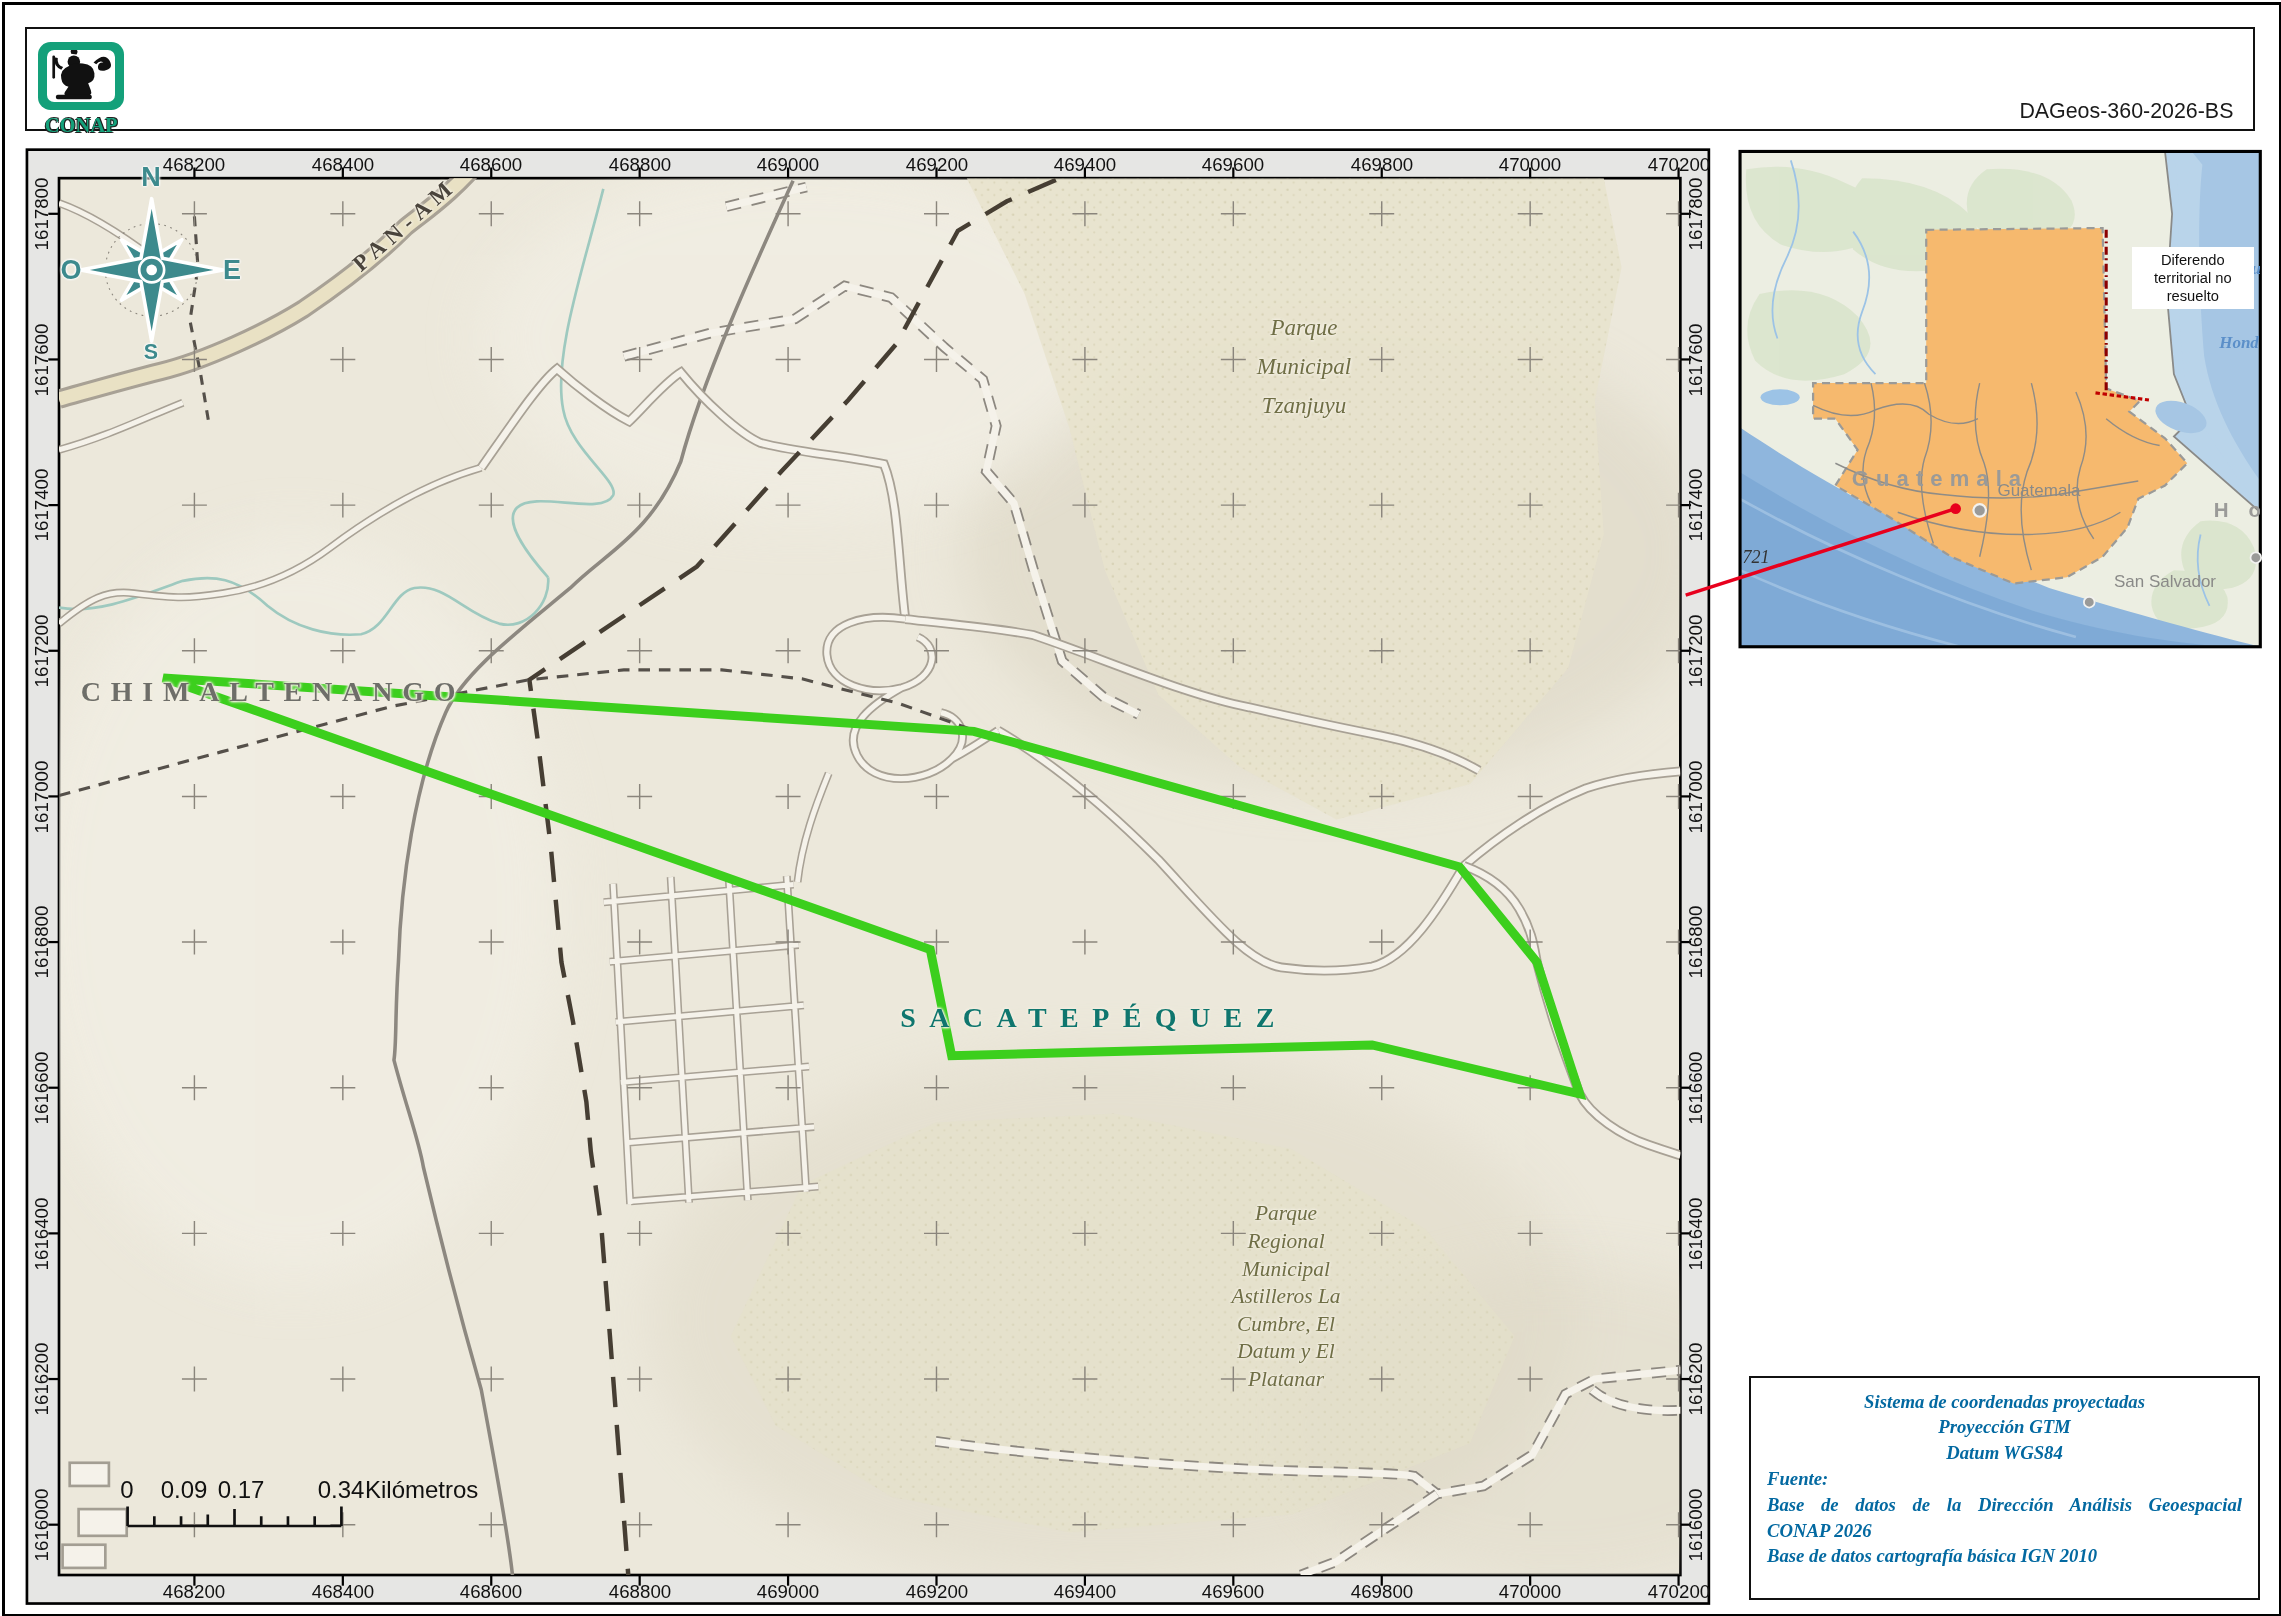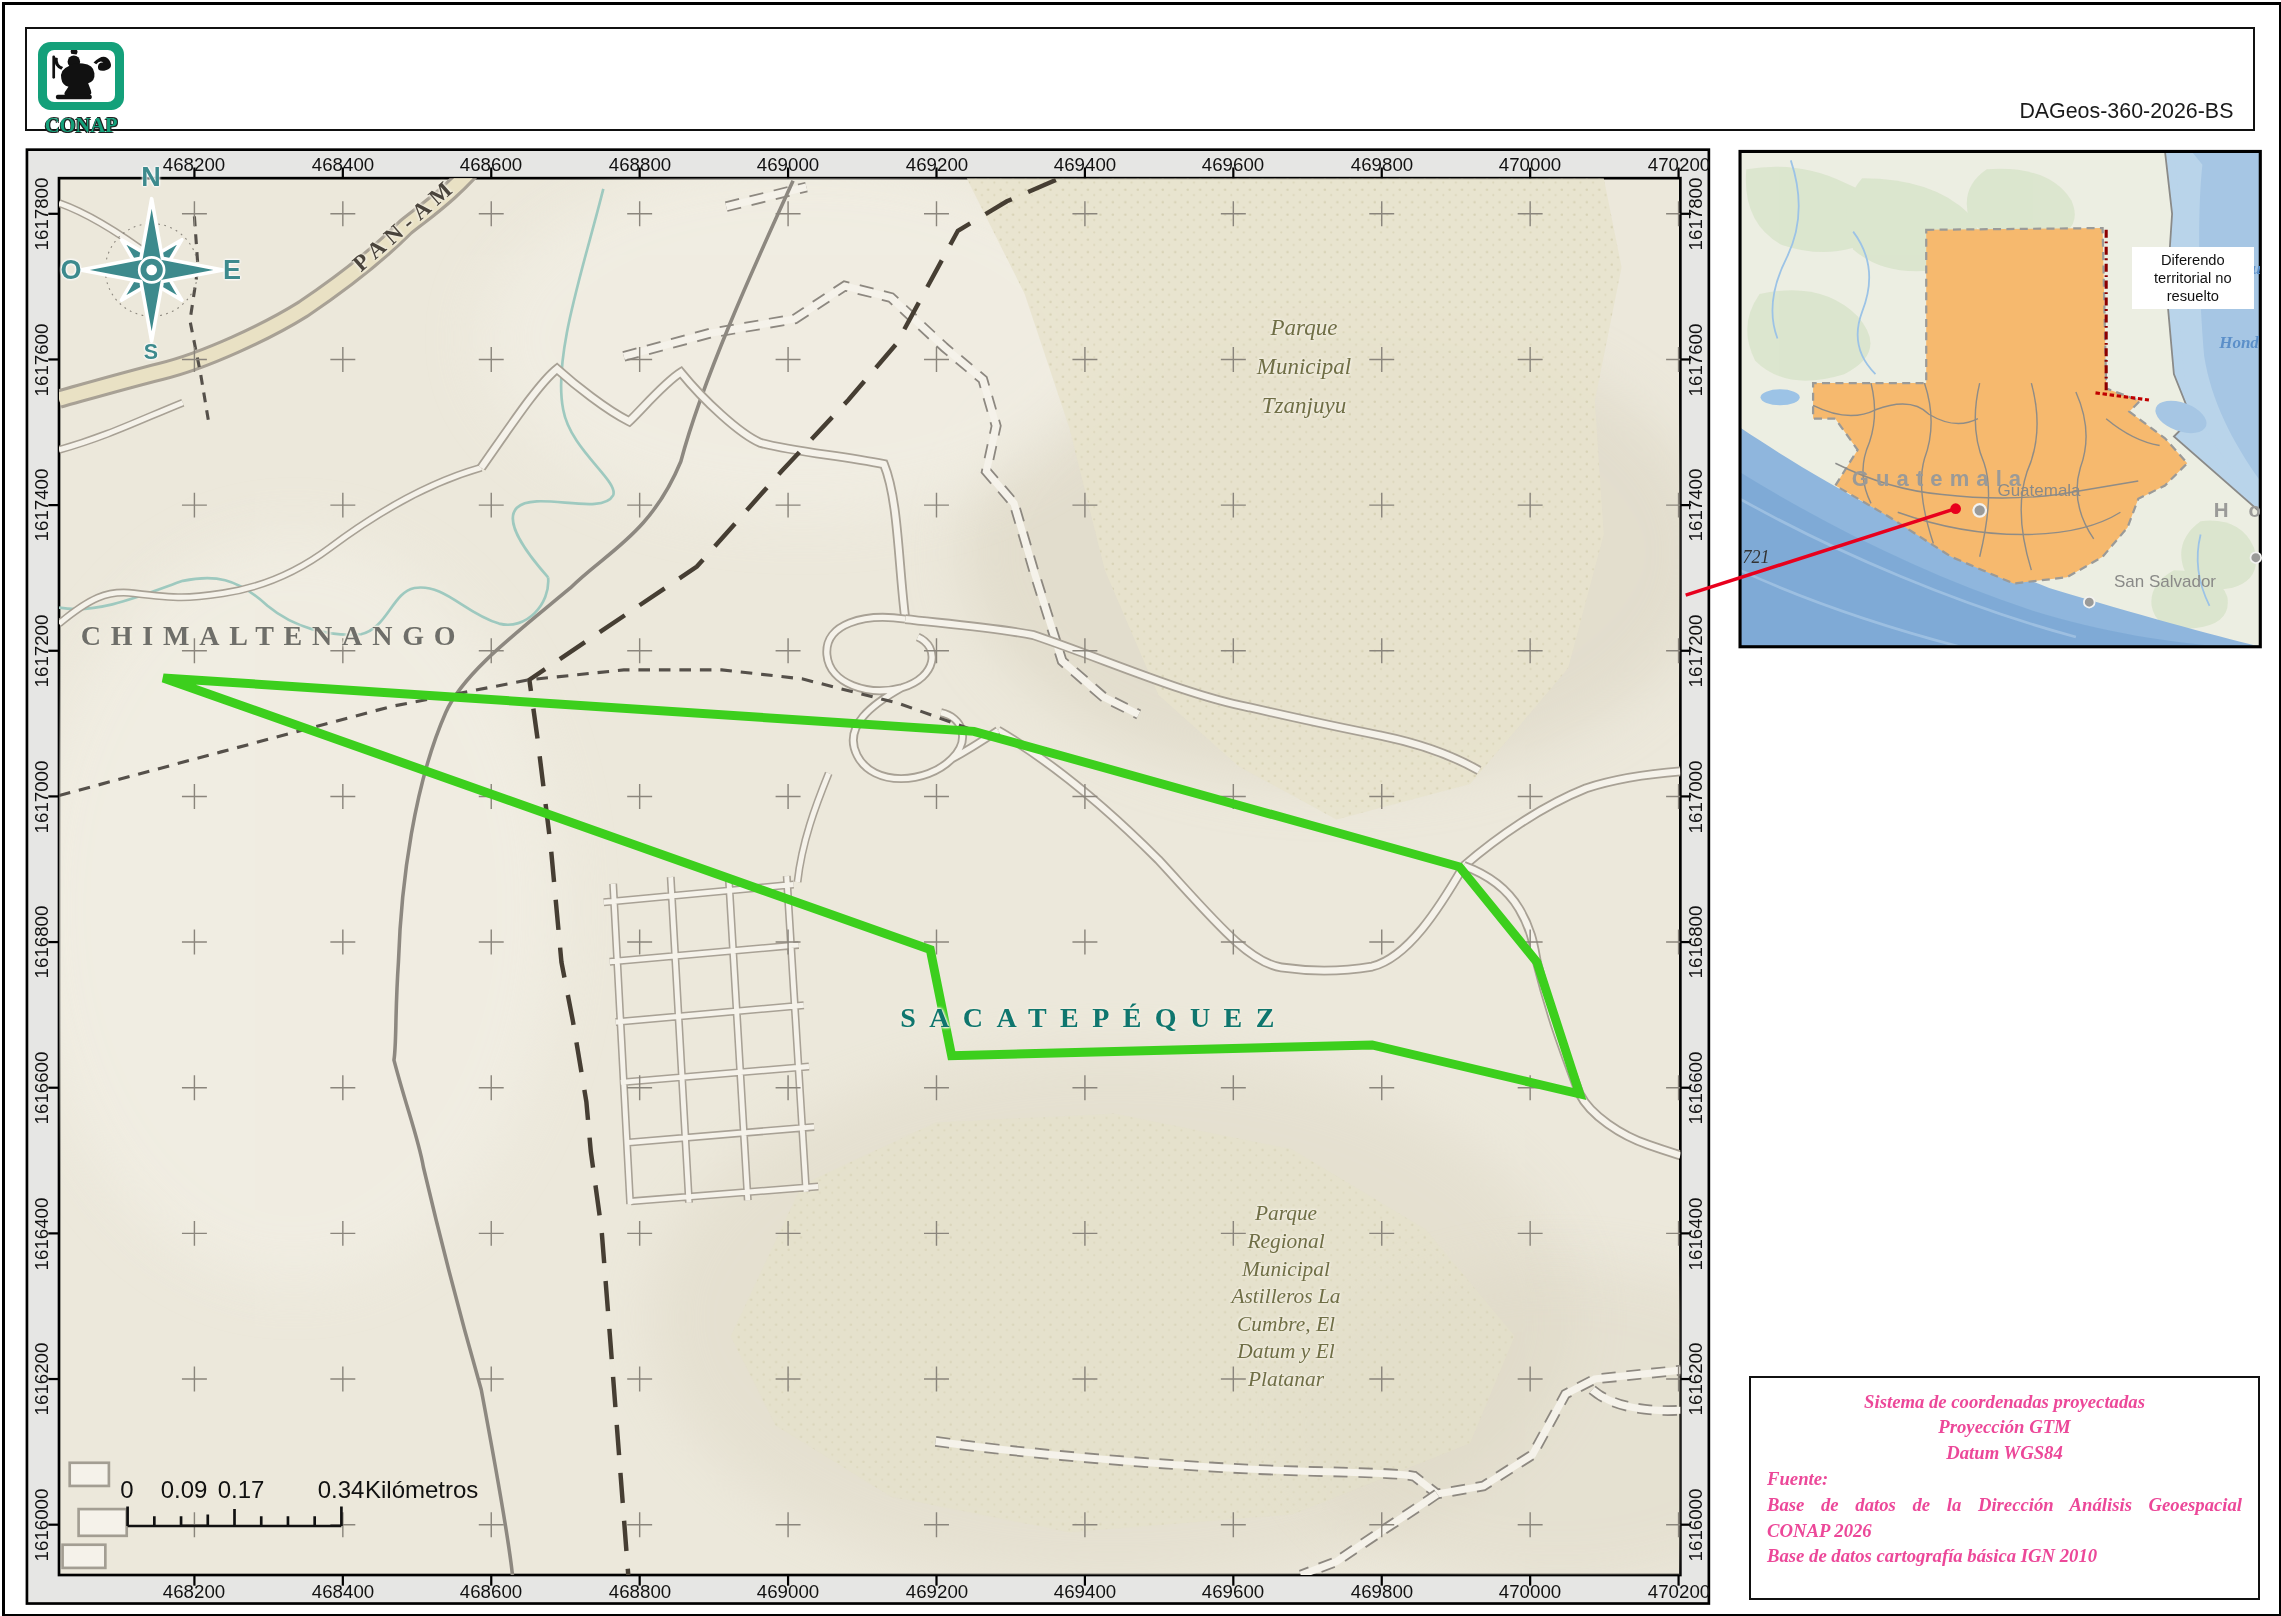--- a/index.html
+++ b/index.html
@@ -32,21 +32,21 @@
   
   #legend{left:1740px;top:793px;width:449px;height:154px;background:#e7e7e6;border:2.7px solid #111;box-sizing:border-box;}
   #legend .ltitle{position:absolute;left:18px;top:9px;font-size:28px;color:#111;}
   .lrow{position:absolute;left:18px;height:32px;}
   .lswatch{position:absolute;left:0;top:0;width:55px;height:28.5px;background:#fbfbfa;}
   .lswatch.gray{border:2.7px solid #9a9a9a;}
   .lswatch.green{border:4.5px solid var(--green);width:52px;height:25px;}
   .llabel{position:absolute;left:75px;top:0;font-size:26px;color:#111;line-height:32px;}
   
   #info-box{left:1749px;top:1376px;width:511px;height:224px;border:2.7px solid #111;box-sizing:border-box;background:#fff;
-     font-family:"Liberation Serif",serif;font-weight:bold;font-style:italic;font-size:18.7px;color:#ec4899;
+     font-family:"Liberation Serif",serif;font-weight:bold;font-style:italic;font-size:18.7px;color:#0369a1;
      padding:10.7px 16px;line-height:1.38;}
   #info-box .c{text-align:center;}
   #info-box .j{text-align:justify;text-align-last:justify;}
   
   #inset-labels{left:1740px;top:151px;width:520px;height:495px;overflow:hidden;}
   .inslab{position:absolute;transform:translate(-50%,-50%);white-space:nowrap;}
   #diferendo{position:absolute;left:392px;top:96px;width:118px;background:#fff;font-size:14.7px;color:#111;
      text-align:center;line-height:1.25;padding:3.6px 1.8px;}
   .country{font-size:22px;font-weight:bold;color:#9a9a98;letter-spacing:7.1px;}
   .city{font-size:17px;color:#8a8a88;}
@@ -483,21 +483,21 @@
       <span class="axis-label rot" style="left: 42px; top: 1088px;">1616600</span>
       <span class="axis-label rot" style="left: 1696px; top: 1088px;">1616600</span>
       <span class="axis-label rot" style="left: 42px; top: 1234px;">1616400</span>
       <span class="axis-label rot" style="left: 1696px; top: 1234px;">1616400</span>
       <span class="axis-label rot" style="left: 42px; top: 1379px;">1616200</span>
       <span class="axis-label rot" style="left: 1696px; top: 1379px;">1616200</span>
       <span class="axis-label rot" style="left: 42px; top: 1525px;">1616000</span>
       <span class="axis-label rot" style="left: 1696px; top: 1525px;">1616000</span>
     </div>
 
-  <span class="abs maplabel dept" style="left:273px;top:636px;font-size:28px;letter-spacing:9.8px;">CHIMALTENANGO</span>
+  <span class="abs maplabel dept" style="left:273px;top:692px;font-size:28px;letter-spacing:9.8px;">CHIMALTENANGO</span>
   <span class="abs maplabel dept" style="left:1094px;top:1018px;font-size:28px;letter-spacing:13.4px;color:#0f766e;">SACATEPÉQUEZ</span>
   <span class="abs maplabel" style="left:405px;top:225px;transform:translate(-50%,-50%) rotate(-41deg);
         font-family:'Liberation Serif',serif;font-weight:bold;font-size:23px;letter-spacing:6.2px;color:#4a443c;">PAN-AM</span>
 
   <div class="abs olive" style="left:1304px;top:312px;width:0;">
     <span class="abs maplabel olive" style="left:0;top:16px; font-size:23px;">Parque</span>
     <span class="abs maplabel olive" style="left:0;top:55px; font-size:23px;">Municipal</span>
     <span class="abs maplabel olive" style="left:0;top:94px;font-size:23px;">Tzanjuyu</span>
   </div>
 

